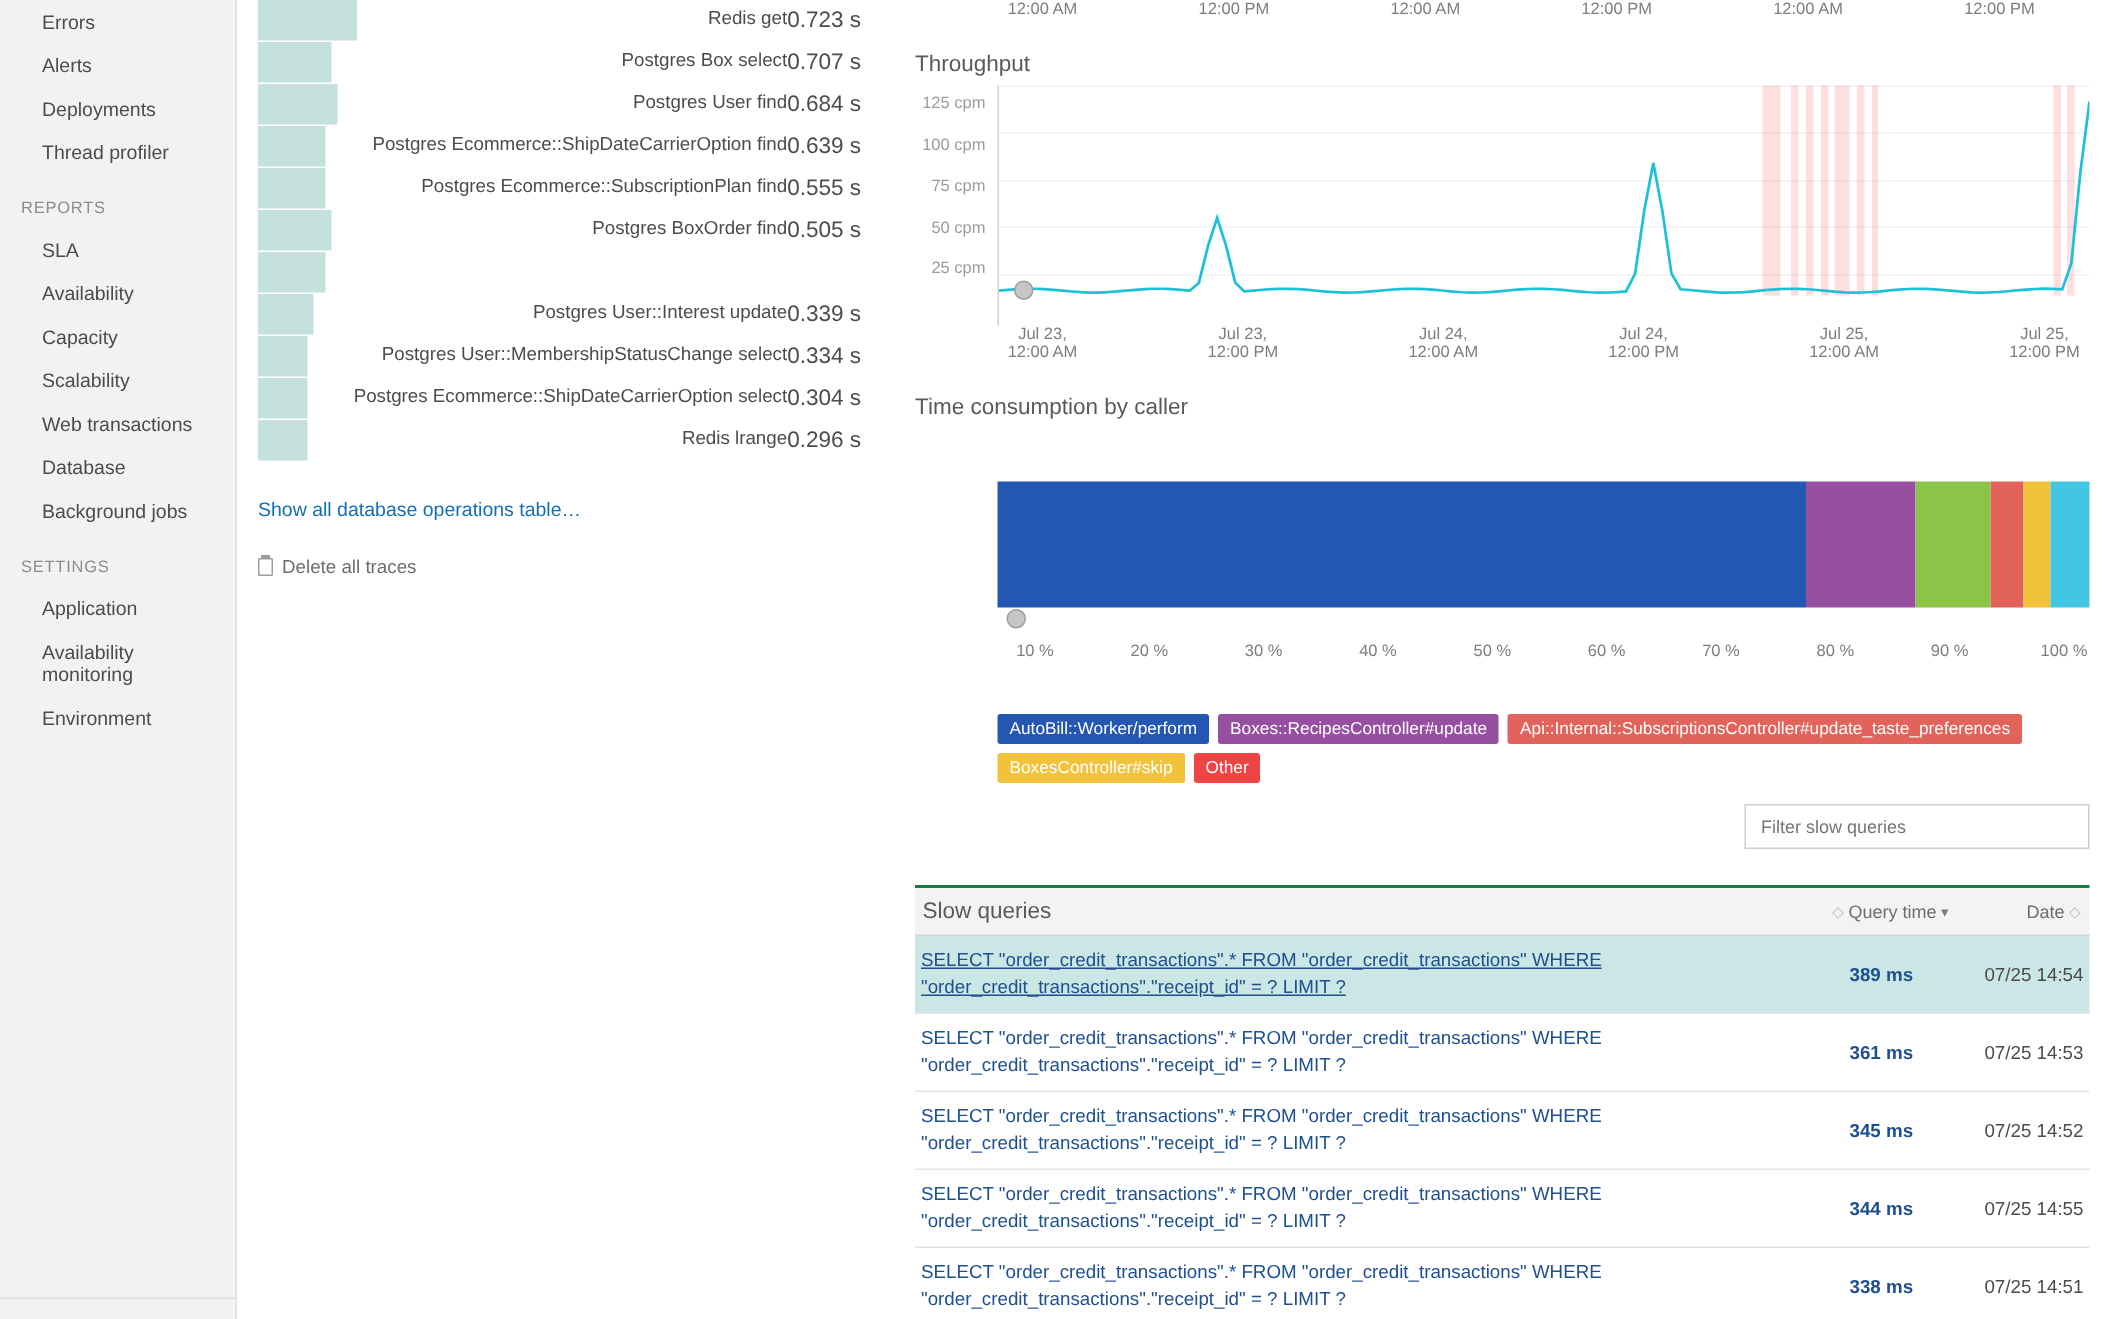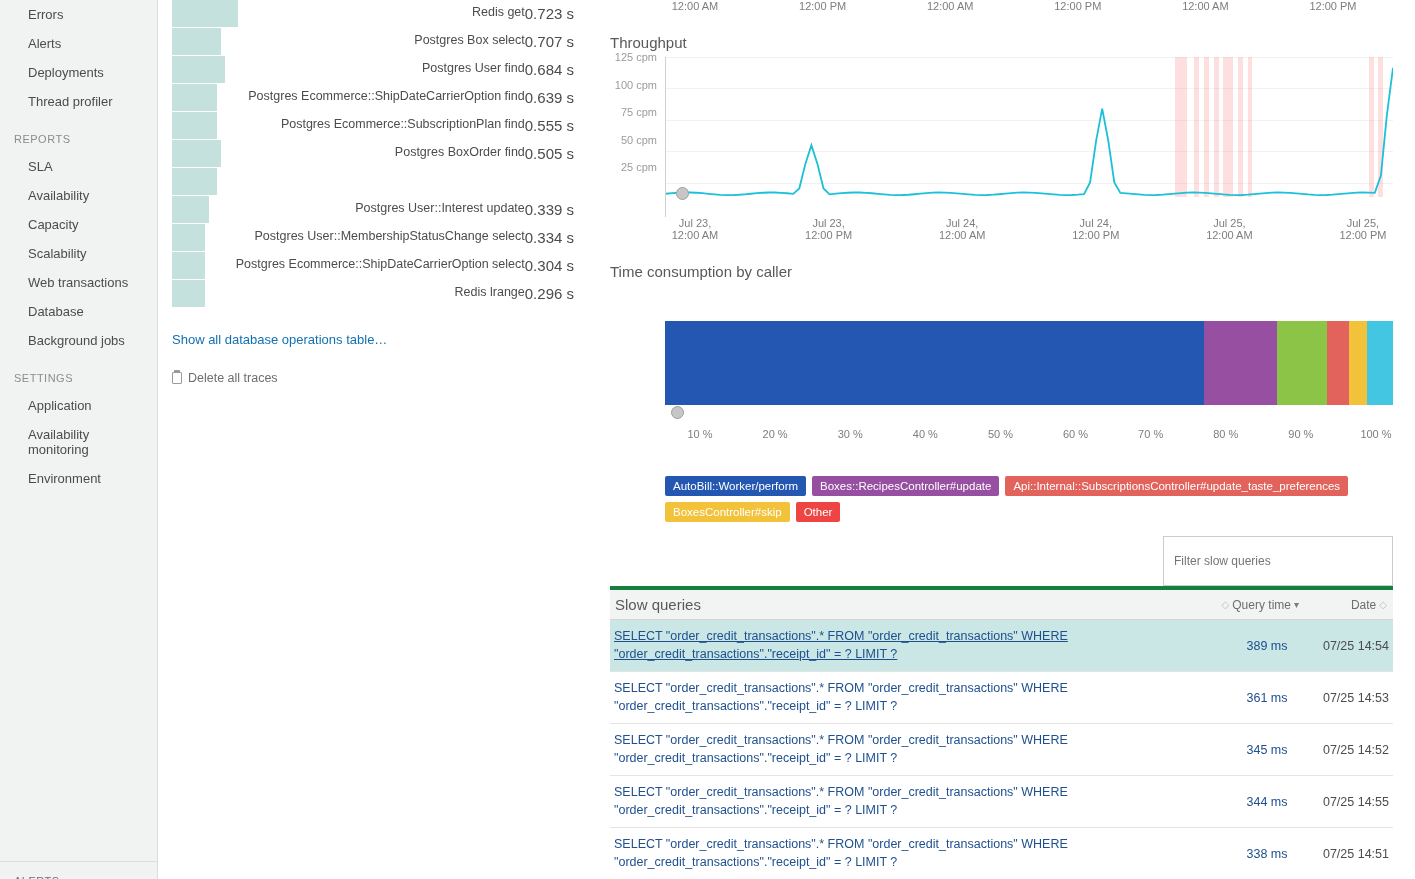--- a/index.html
+++ b/index.html
@@ -20,46 +20,46 @@
   .link { color:#1170b3; font-size:13px; cursor:pointer; display:inline-block;}
   .delete-traces { margin-top:24px; color:#6d6d6d; font-size:12.5px; display:flex; align-items:center; gap:6px;}
   .trash { display:inline-block; width:10px; height:12px; border:1px solid #9b9b9b; border-radius:1px; position:relative;}
   .trash::before{content:"";position:absolute;top:-3px;left:1px;right:1px;height:2px;background:#9b9b9b;}
   .right-col { flex:1; padding:0 22px 20px 12px; position:relative;}
   .chart-xticks { display:flex; justify-content:space-between; font-size:11px; color:#7d7d7d; padding:0 30px 0 55px;}
   .chart-xticks div { text-align:center; width:60px;}
   .section-title { font-size:15px; color:#595959; margin:22px 0 6px;}
   .throughput-chart { position:relative; height:160px; border-left:1px solid #d0d0d0;}
   .y-axis { position:absolute; left:-55px; top:0; bottom:20px; width:50px;}
-  .y-axis div { position:absolute; right:4px; font-size:11px; color:#9b9b9b; transform:translateY(-50%);}
+  .y-axis div { position:absolute; right:4px; font-size:11px; color:#9b9b9b; transform:translateY(-50%);margin-top:12px;}
   .grid-line { position:absolute; left:0; right:0; border-top:1px solid #f2f2f2;}
   svg.line-chart { position:absolute; left:0; top:0; width:100%; height:140px;}
   .alert-bands { position:absolute; top:0; height:140px;}
   .alert-bands div { position:absolute; top:0; bottom:0; background:rgba(247,108,110,.22);}
   .slider-dot { position:absolute; bottom:17px; left:10px; width:13px; height:13px; background:#c6c6c6; border:1px solid #9e9e9e; border-radius:50%;}
   .throughput-wrap { margin-left:55px; position:relative;}
   .consumption-chart { margin-left:55px; height:190px; position:relative;}
   .stacked-bar { position:absolute; left:0; right:0; top:35px; height:84px; display:flex;}
   .stacked-bar span { display:block; height:100%;}
-  .pct-axis { position:absolute; left:18px; right:0; top:142px; display:flex; justify-content:space-between; font-size:11px; color:#7d7d7d;}
+  .pct-axis { position:absolute; left:8px; right:0; top:142px; display:flex; justify-content:space-between; font-size:11px; color:#7d7d7d;}
   .pct-axis div { width:34px; text-align:center;}
   .cons-slider { position:absolute; left:6px; top:120px; width:13px; height:13px; background:#c6c6c6; border:1px solid #9e9e9e; border-radius:50%;}
   .legend { display:flex; flex-wrap:wrap; gap:6px; font-size:11.5px; margin-left:55px;}
   .legend span { padding:4px 8px; border-radius:2px; color:#fff;}
   .filter-wrap { display:flex; justify-content:flex-end; margin-top:14px;}
-  .filter-input { width:230px; border:1px solid #ccc; padding:17px 10px; font-size:12px; color:#555;}
-  .slowq-header { display:flex; align-items:center; border-bottom:1px solid #d5d5d5; border-top:4px solid #15803d; background:#f2f3f3; height:34px; margin-top:0; font-size:12px; color:#6d6d6d;}
+  .filter-input { width:230px; border:1px solid #ccc; padding:7px 10px; font-size:12px; color:#555;}
+  .slowq-header { display:flex; align-items:center; border-bottom:1px solid #d5d5d5; border-top:2px solid #15803d; background:#f2f3f3; height:34px; margin-top:24px; font-size:12px; color:#6d6d6d;}
   .slowq-header .lbl { flex:1; padding-left:5px; font-size:15px; color:#595959;}
   .slowq-header .col { padding:0 6px; display:flex; align-items:center; gap:3px;}
   .slowq-header .sort-ico { font-size:10px; color:#bdbdbd;}
   .sq-row { display:flex; align-items:center; border-bottom:1px solid #e4e4e4; padding:8px 4px; font-size:12.5px;}
   .sq-row.first { background:#cae7e5;}
   .sq-row .q { flex:1; color:#1e4f8f; padding-right:10px; line-height:1.4;}
   .sq-row .q a { color:inherit; text-decoration:underline;}
-  .sq-row .qt { width:68px; text-align:center; color:#1e4f8f;}
+  .sq-row .qt { width:68px; text-align:left; color:#1e4f8f;font-weight:bold;}
   .sq-row .dt { width:88px; text-align:right; color:#4c4c4c;}
 </style>
 </head>
 <body>
 
 <div class="layout">
 
   <nav class="sidebar">
     <div class="nav-items" id="nav-items">
         <a class="nav-item">Errors</a>

